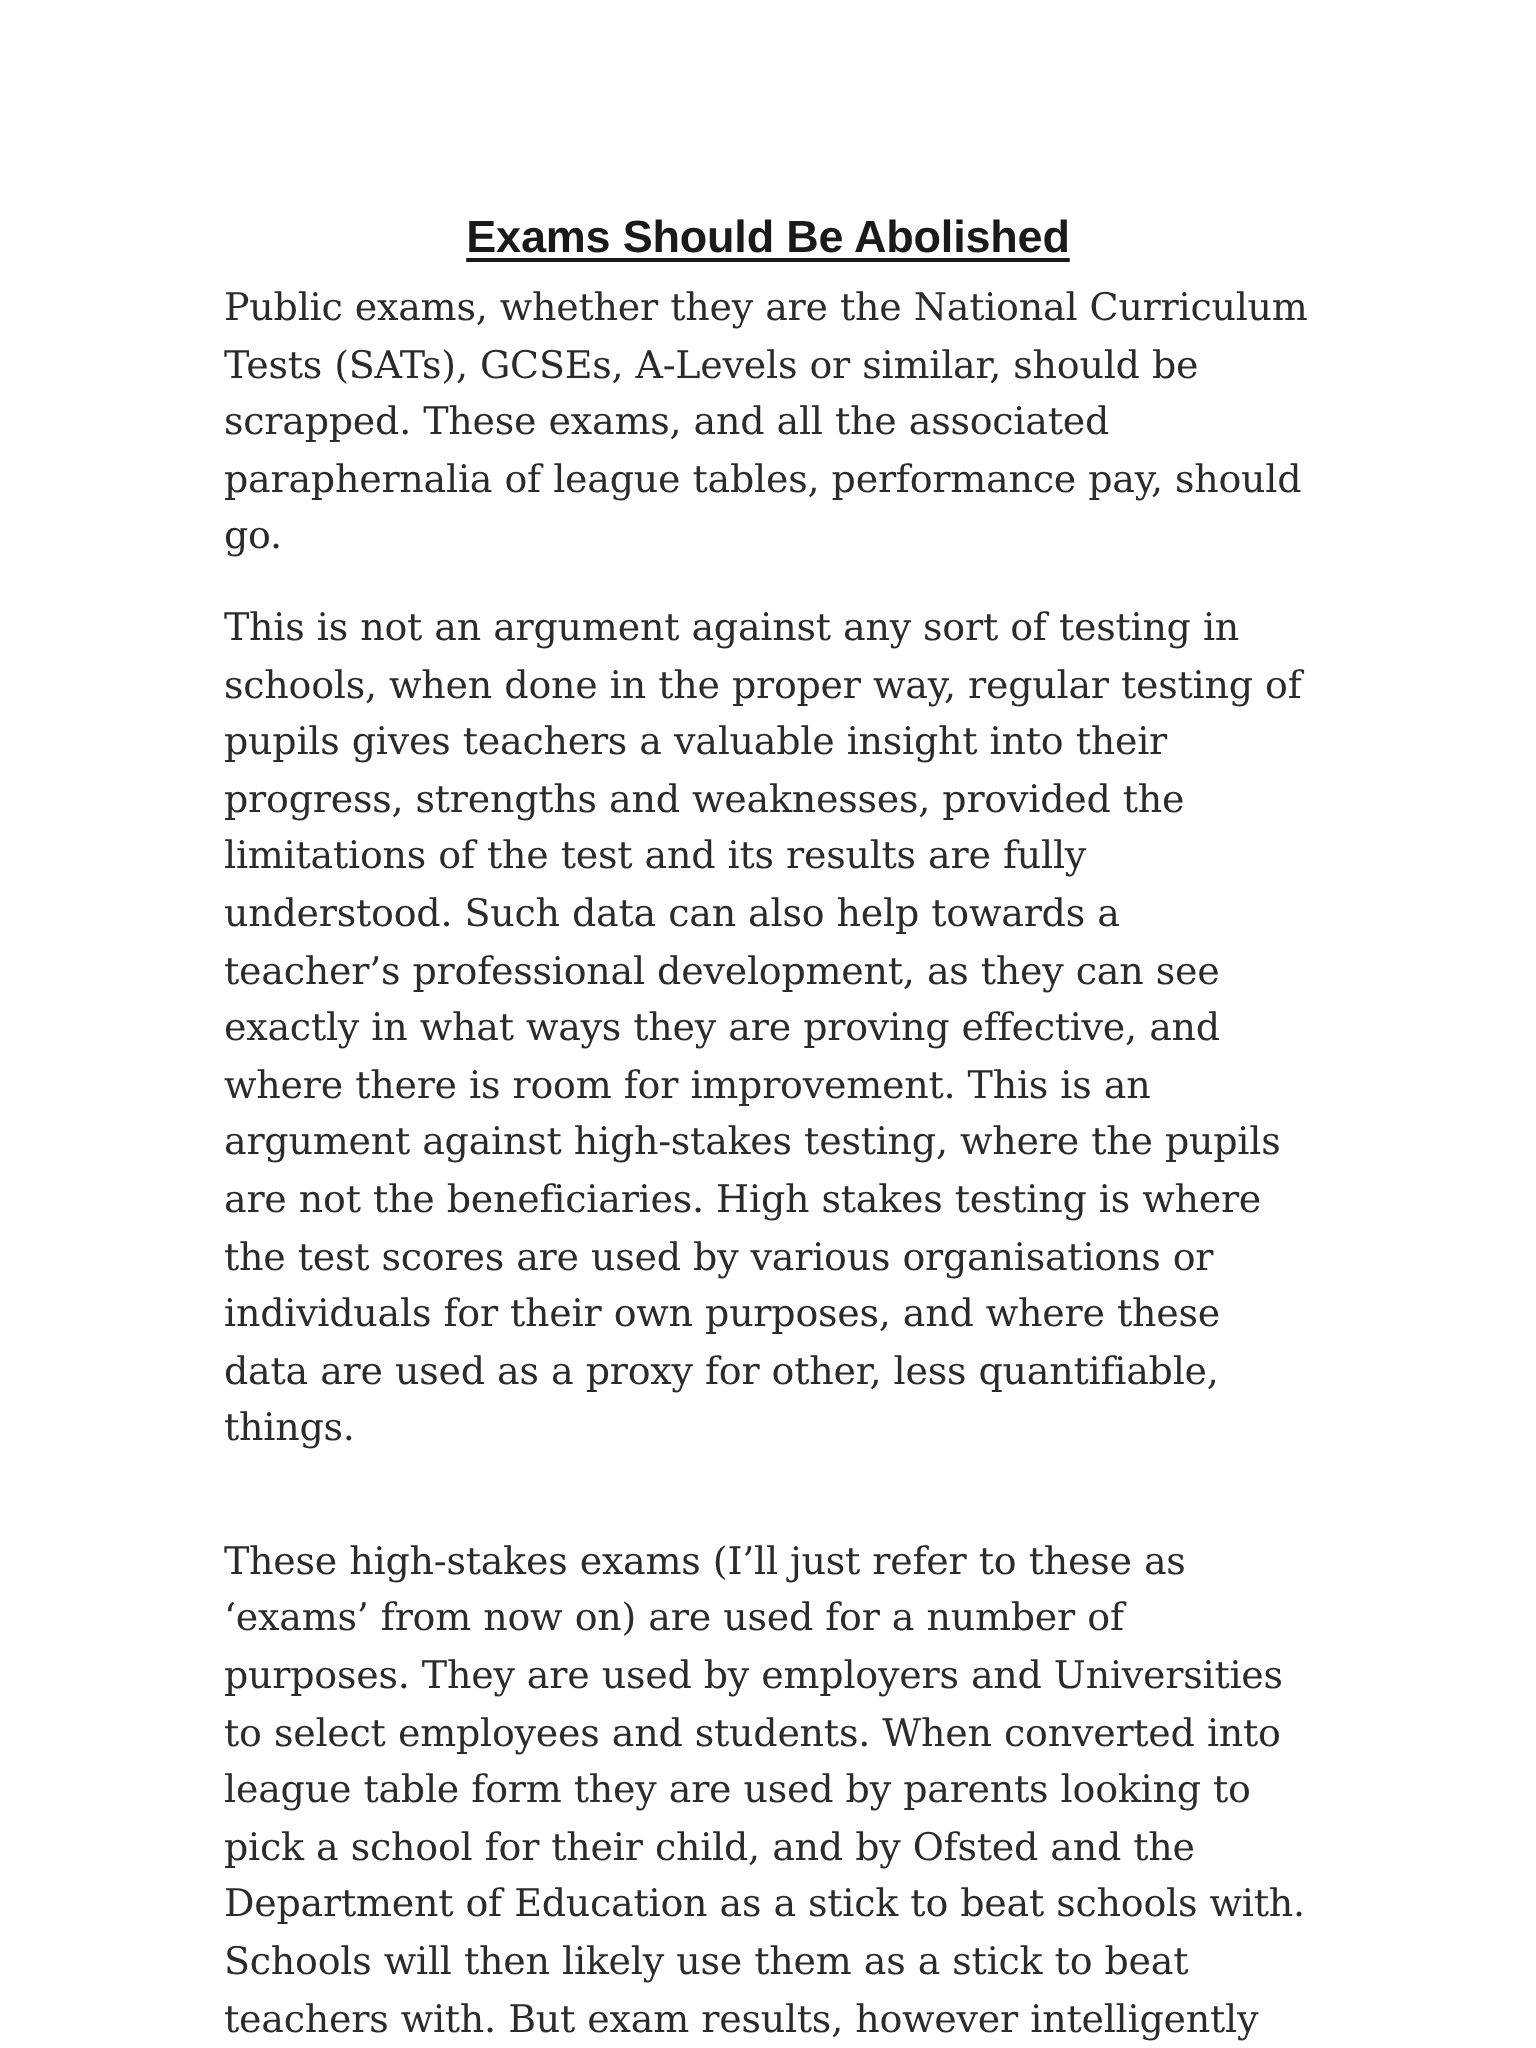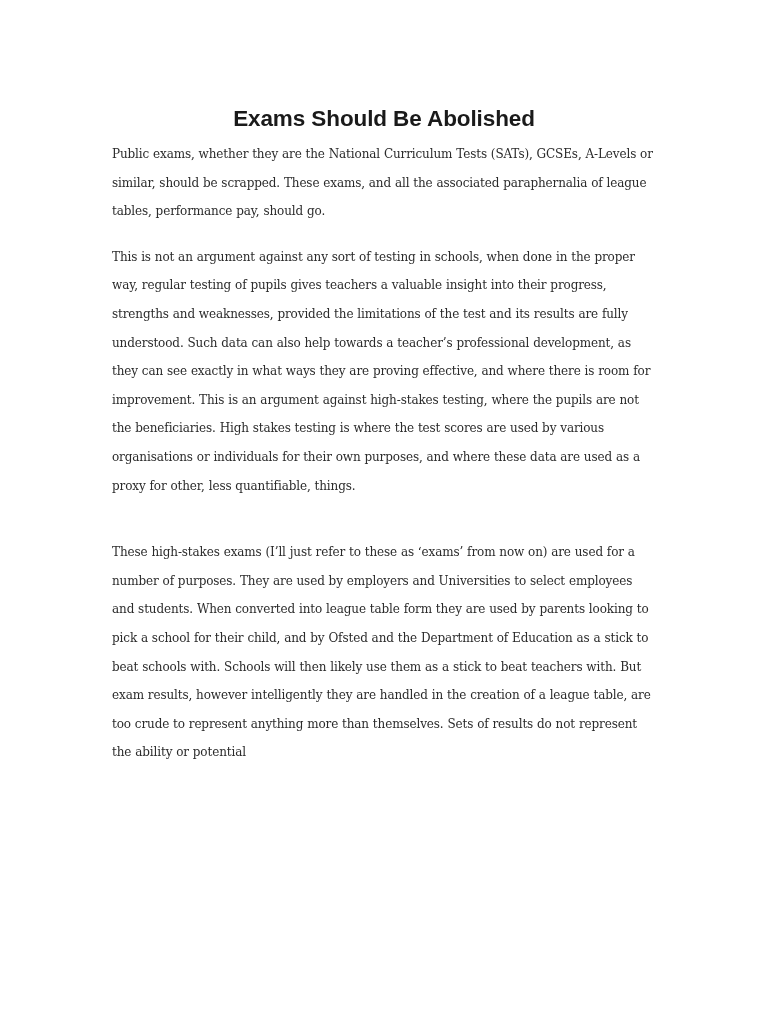--- a/index.html
+++ b/index.html
@@ -28,33 +28,34 @@
     left: 0;
     right: 0;
     top: 90px;
     text-align: center;
     font-family: "Liberation Sans", "DejaVu Sans", sans-serif;
     font-weight: bold;
     font-size: 22.5px;
     line-height: 28px;
     letter-spacing: -0.1px;
     color: #1a1a1a;
+    text-decoration: underline;
     text-underline-offset: 3px;
     text-decoration-thickness: 1.8px;
   }
   .body-block {
     position: absolute;
     left: 112px;
     top: 140px;
     width: 542px;
   }
   .para {
     margin: 0 0 17px 0;
     font-family: "DejaVu Serif", "Liberation Serif", serif;
-    font-size: 12px;
+    font-size: 19px;
     line-height: 28.6px;
     color: #2b2b2b;
     text-align: left;
     word-spacing: 0.2px;
     letter-spacing: -0.12px;
   }
   .para:last-child {
     margin-bottom: 0;
   }
   

